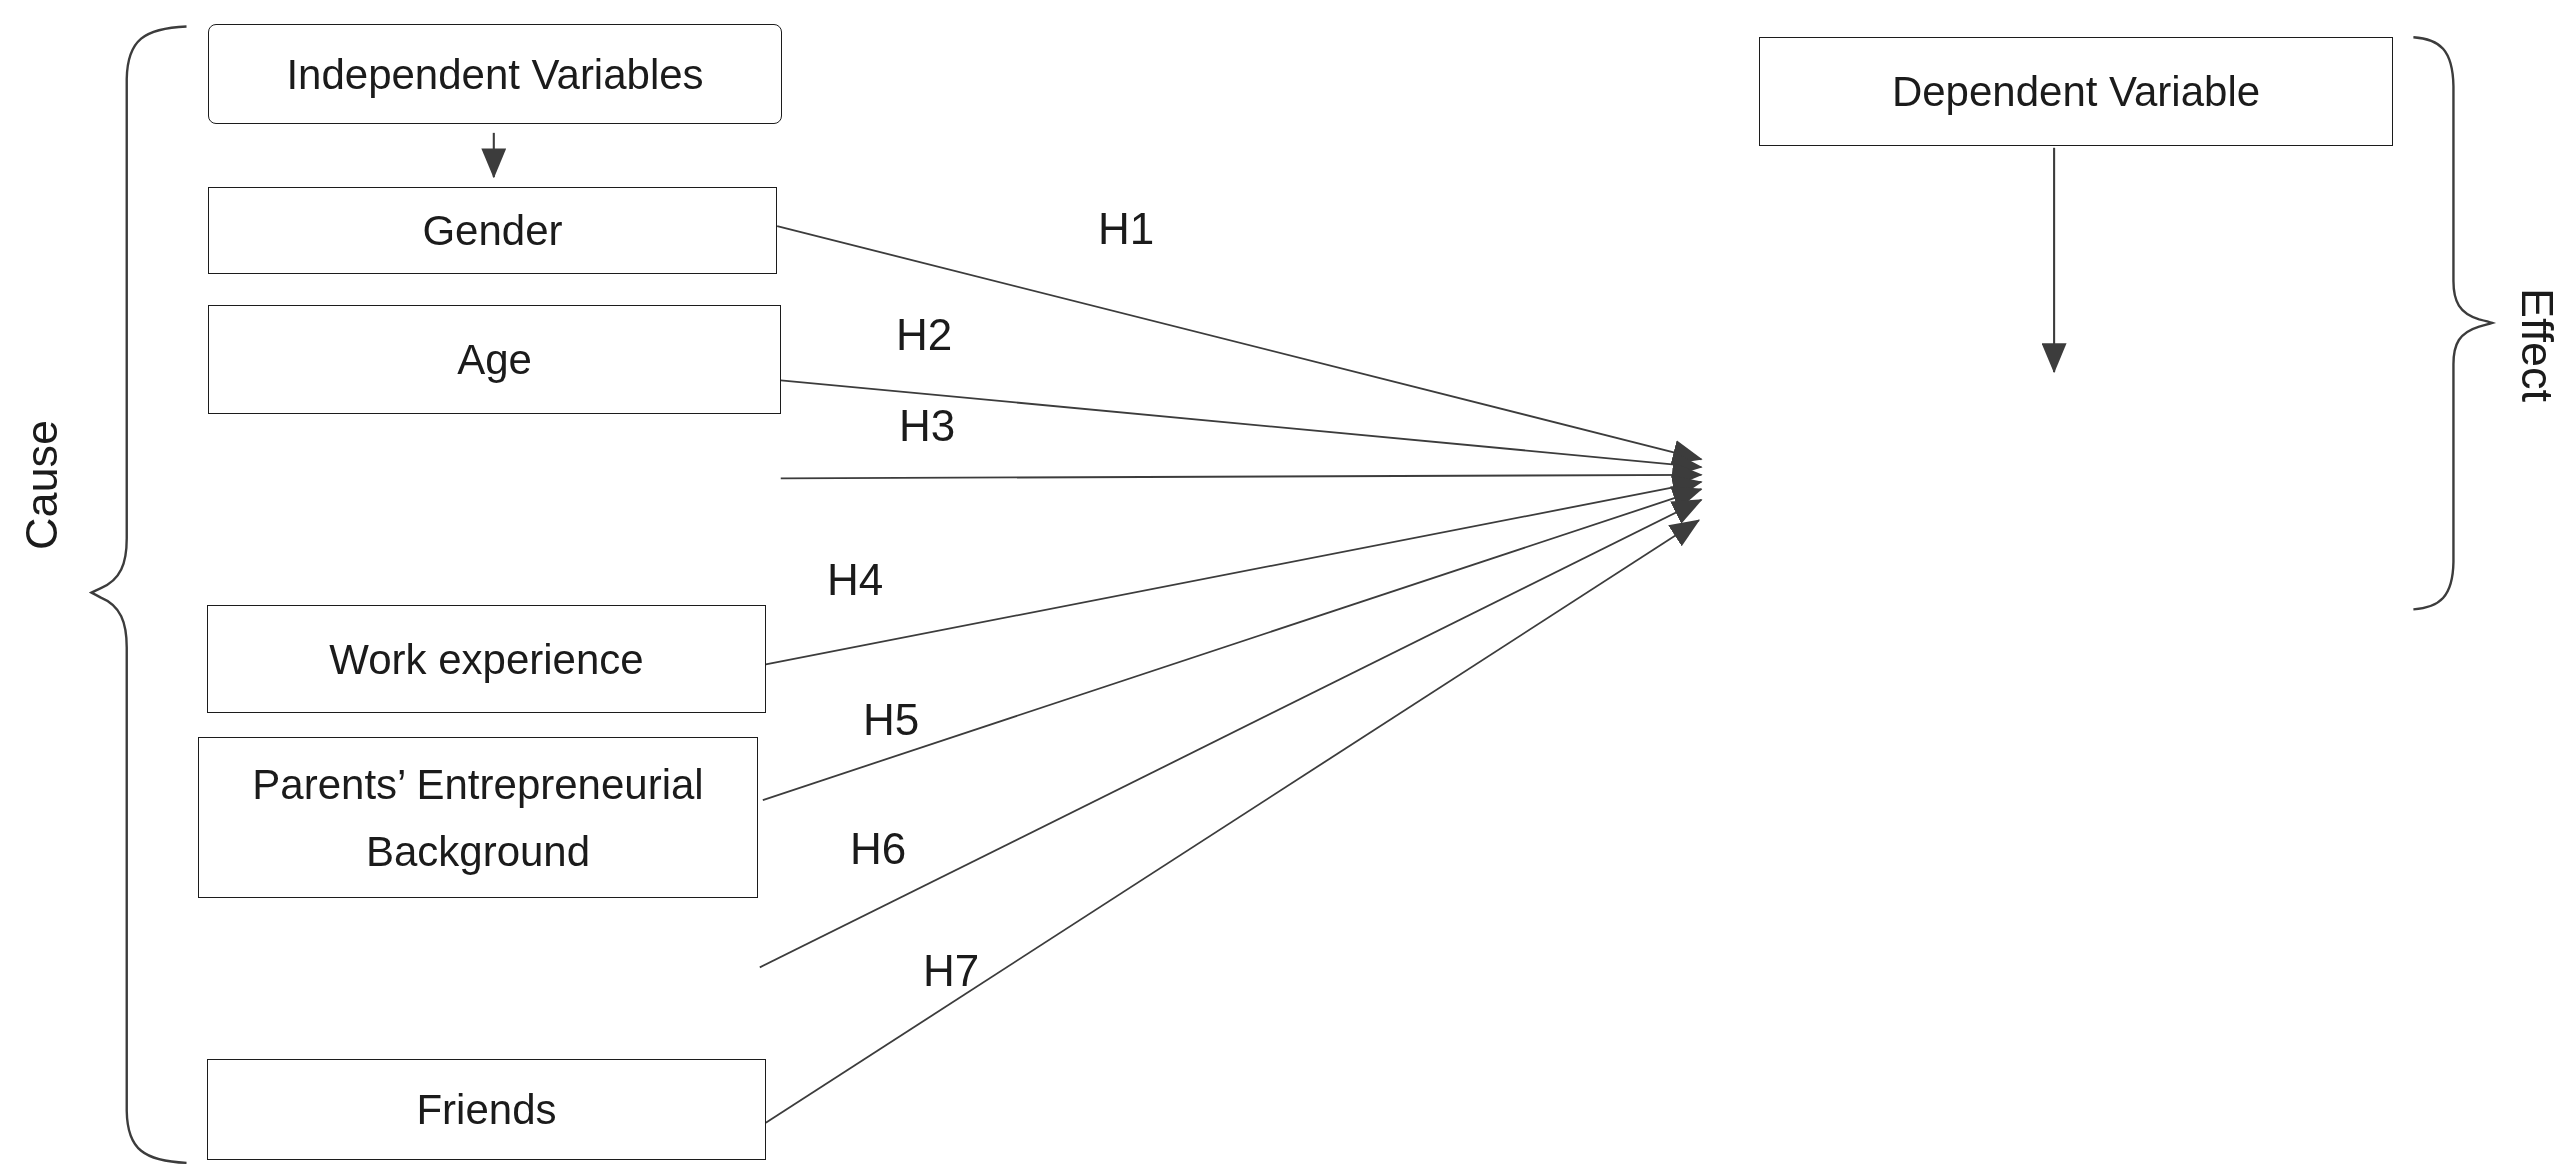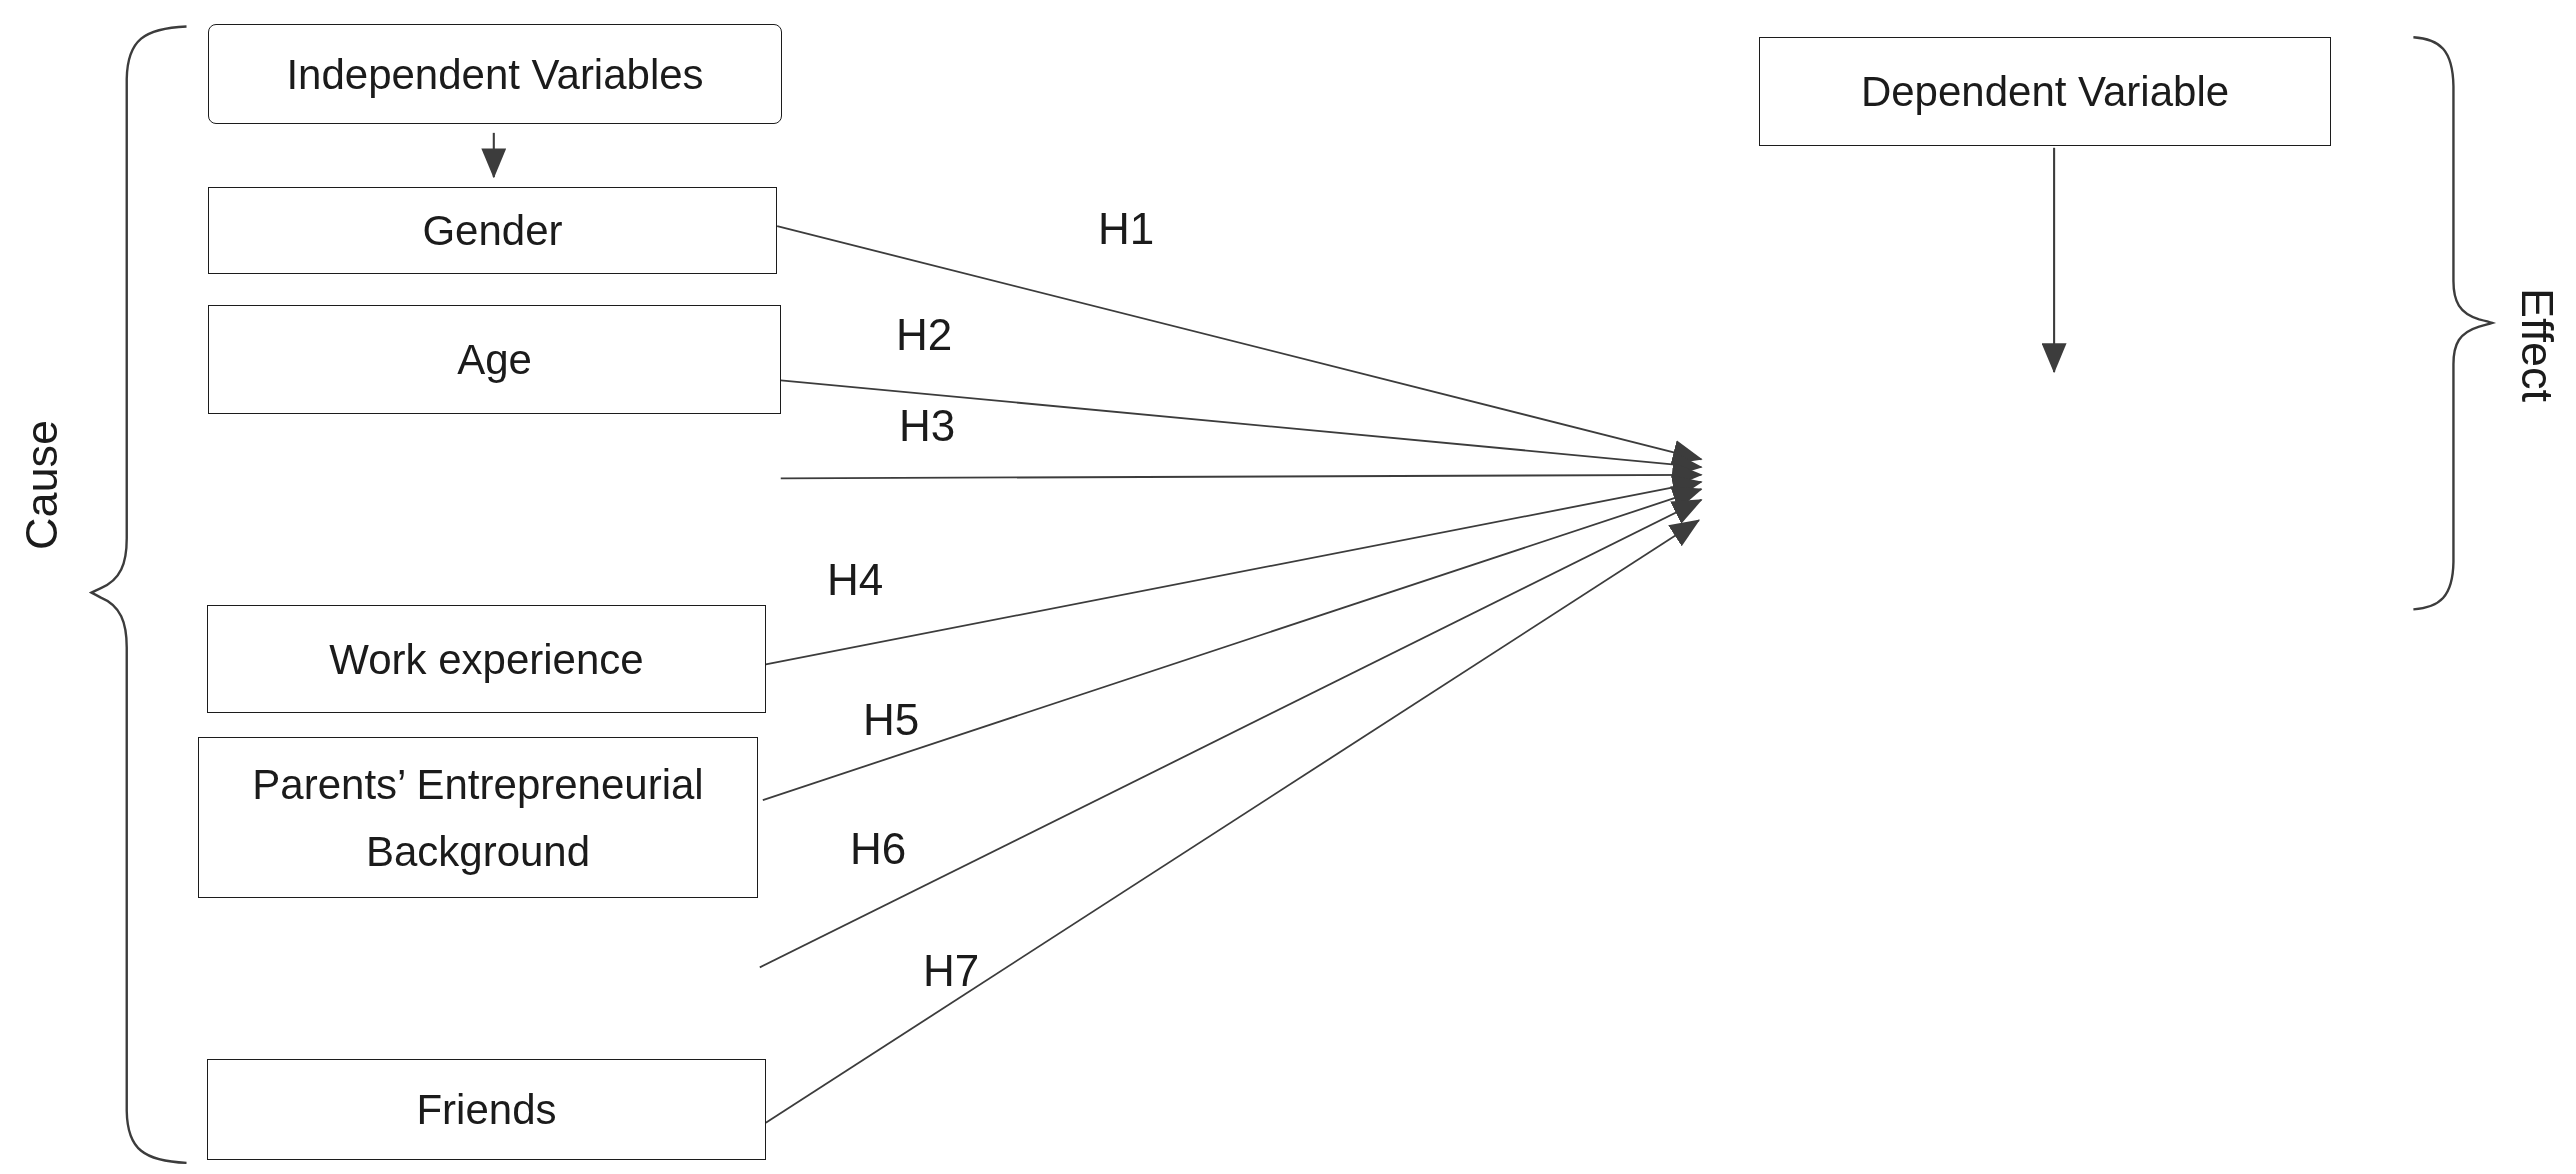--- a/index.html
+++ b/index.html
@@ -23,21 +23,21 @@
   #box-iv      {left:208px; top:24px;   width:574px; height:100px;border-radius:8px;}
   #box-gender  {left:208px; top:187px;  width:569px; height:87px;}
   #box-age     {left:208px; top:305px;  width:573px; height:109px;}
   #box-edu     {left:208px; top:443px;  width:573px; height:109px;}
   #box-work    {left:207px; top:605px; width:559px; height:108px;}
   #box-parents {left:198px; top:737px; width:560px; height:161px; padding:0 12px;}
   #box-family  {left:198px; top:918px; width:561px; height:103px;}
   #box-friends {left:207px; top:1059px; width:559px; height:101px;}
 
   
-  #box-dv      {left:1759px; top:37px;  width:572px; height:109px;}
+  #box-dv      {left:1759px; top:37px;  width:634px; height:109px;}
   #box-ei      {left:1705px; top:381px; width:710px; height:221px; font-size:39px;}
 
   .h-label{position:absolute;transform:translate(-50%,-50%);
            font-size:44px;white-space:nowrap;}
   #h1-label{left:1126px; top:229px;}
   #h2-label{left:924px; top:335px;}
   #h3-label{left:927px; top:426px;}
   #h4-label{left:855px; top:580px;}
   #h5-label{left:891px; top:720px;}
   #h6-label{left:878px; top:849px;}

